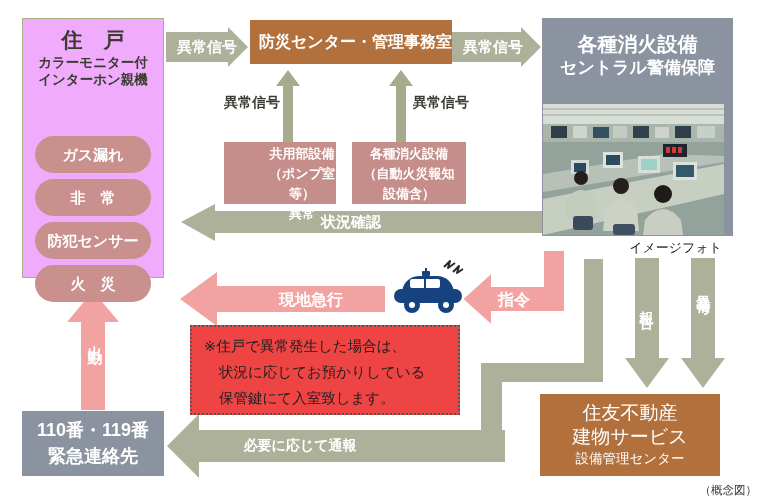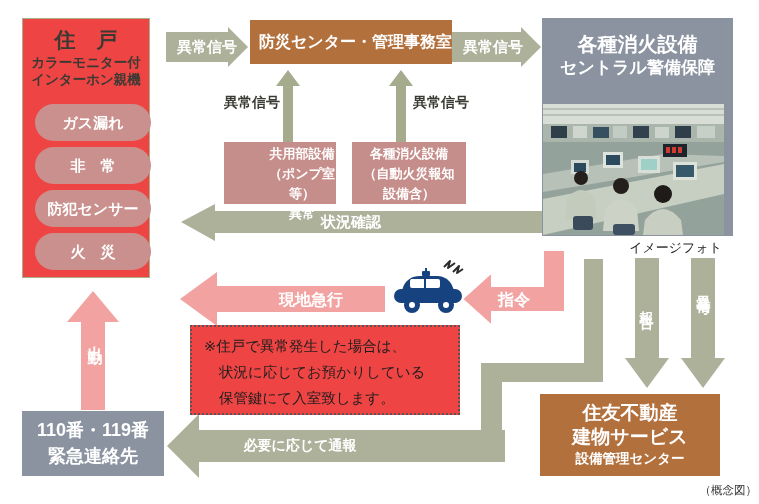--- a/index.html
+++ b/index.html
@@ -4,44 +4,44 @@
 <style>
   html,body{margin:0;padding:0;background:#fff;}
   .canvas{position:relative;width:759px;height:504px;background:#fff;overflow:hidden;
           font-family:"Liberation Sans","DejaVu Sans",sans-serif;}
   .abs{position:absolute;}
   svg.layer{position:absolute;left:0;top:0;}
   .lbl{position:absolute;font-weight:bold;white-space:nowrap;}
   .white{color:#ffffff;}
   .dark{color:#3b3b35;}
   .vtext{writing-mode:vertical-rl;text-orientation:upright;}
-  .unit-box{left:22px;top:18px;width:128px;height:260px;background:#ef4444;
+  .unit-box{left:22px;top:18px;width:142px;height:260px;background:#f0abfc;
             border:1px solid #a9b287;box-sizing:border-box;}
   .unit-title{font-size:21px;font-weight:bold;color:#3a3a33;text-align:center;margin-top:7px;}
   .unit-sub{font-size:13.5px;font-weight:bold;color:#3a3a33;text-align:center;line-height:17px;}
   .pill{position:absolute;left:12px;width:116px;height:37px;border-radius:19px;
         background:#c9908d;color:#fff;font-weight:bold;font-size:15px;
-        line-height:37px;text-align:center;}
+        line-height:37px;text-align:center;margin-top:32px;}
   .bousai-box{left:250px;top:20px;width:202px;height:44px;background:#b2703d;
               color:#fff;font-weight:bold;font-size:16px;line-height:44px;text-align:right;}
   .shirei-box{left:542px;top:18px;width:191px;height:218px;background:#8b93a0;
               color:#fff;font-weight:bold;text-align:center;}
   .shirei-l1{font-size:20px;margin-top:13px;line-height:26px;}
   .shirei-l2{font-size:17px;line-height:22px;}
   .rose-box{background:#c68e8b;color:#fff;font-weight:bold;font-size:13px;
             line-height:20px;text-align:center;box-sizing:border-box;padding-top:2px;}
   .note-box{left:190px;top:325px;width:270px;height:90px;background:#ef4444;
             border:2px dotted #555;box-sizing:border-box;padding:6px 0 0 12px;
             font-size:14.5px;line-height:26px;color:#1e1e1e;}
   .note-indent{padding-left:15px;}
   .emergency-box{left:22px;top:411px;width:142px;height:65px;background:#8b93a0;
                  color:#fff;font-weight:bold;font-size:18px;line-height:26px;
                  text-align:center;box-sizing:border-box;padding-top:6px;}
   .sumitomo-box{left:540px;top:394px;width:180px;height:82px;background:#b2703d;
-                color:#fff;font-weight:bold;text-align:center;box-sizing:border-box;padding-top:7px;}
+                color:#fff;font-weight:normal;text-align:center;box-sizing:border-box;padding-top:7px;}
   .sumi-l{font-size:19px;line-height:24px;}
   .sumi-s{font-size:13.5px;line-height:20px;}
   .caption{position:absolute;left:650px;top:483px;width:107px;text-align:right;
            font-size:11.5px;color:#333;}
   .photo-caption{position:absolute;left:580px;top:239px;width:142px;text-align:right;
                  font-size:13px;color:#222;}
 </style>
 </head>
 <body>
 

